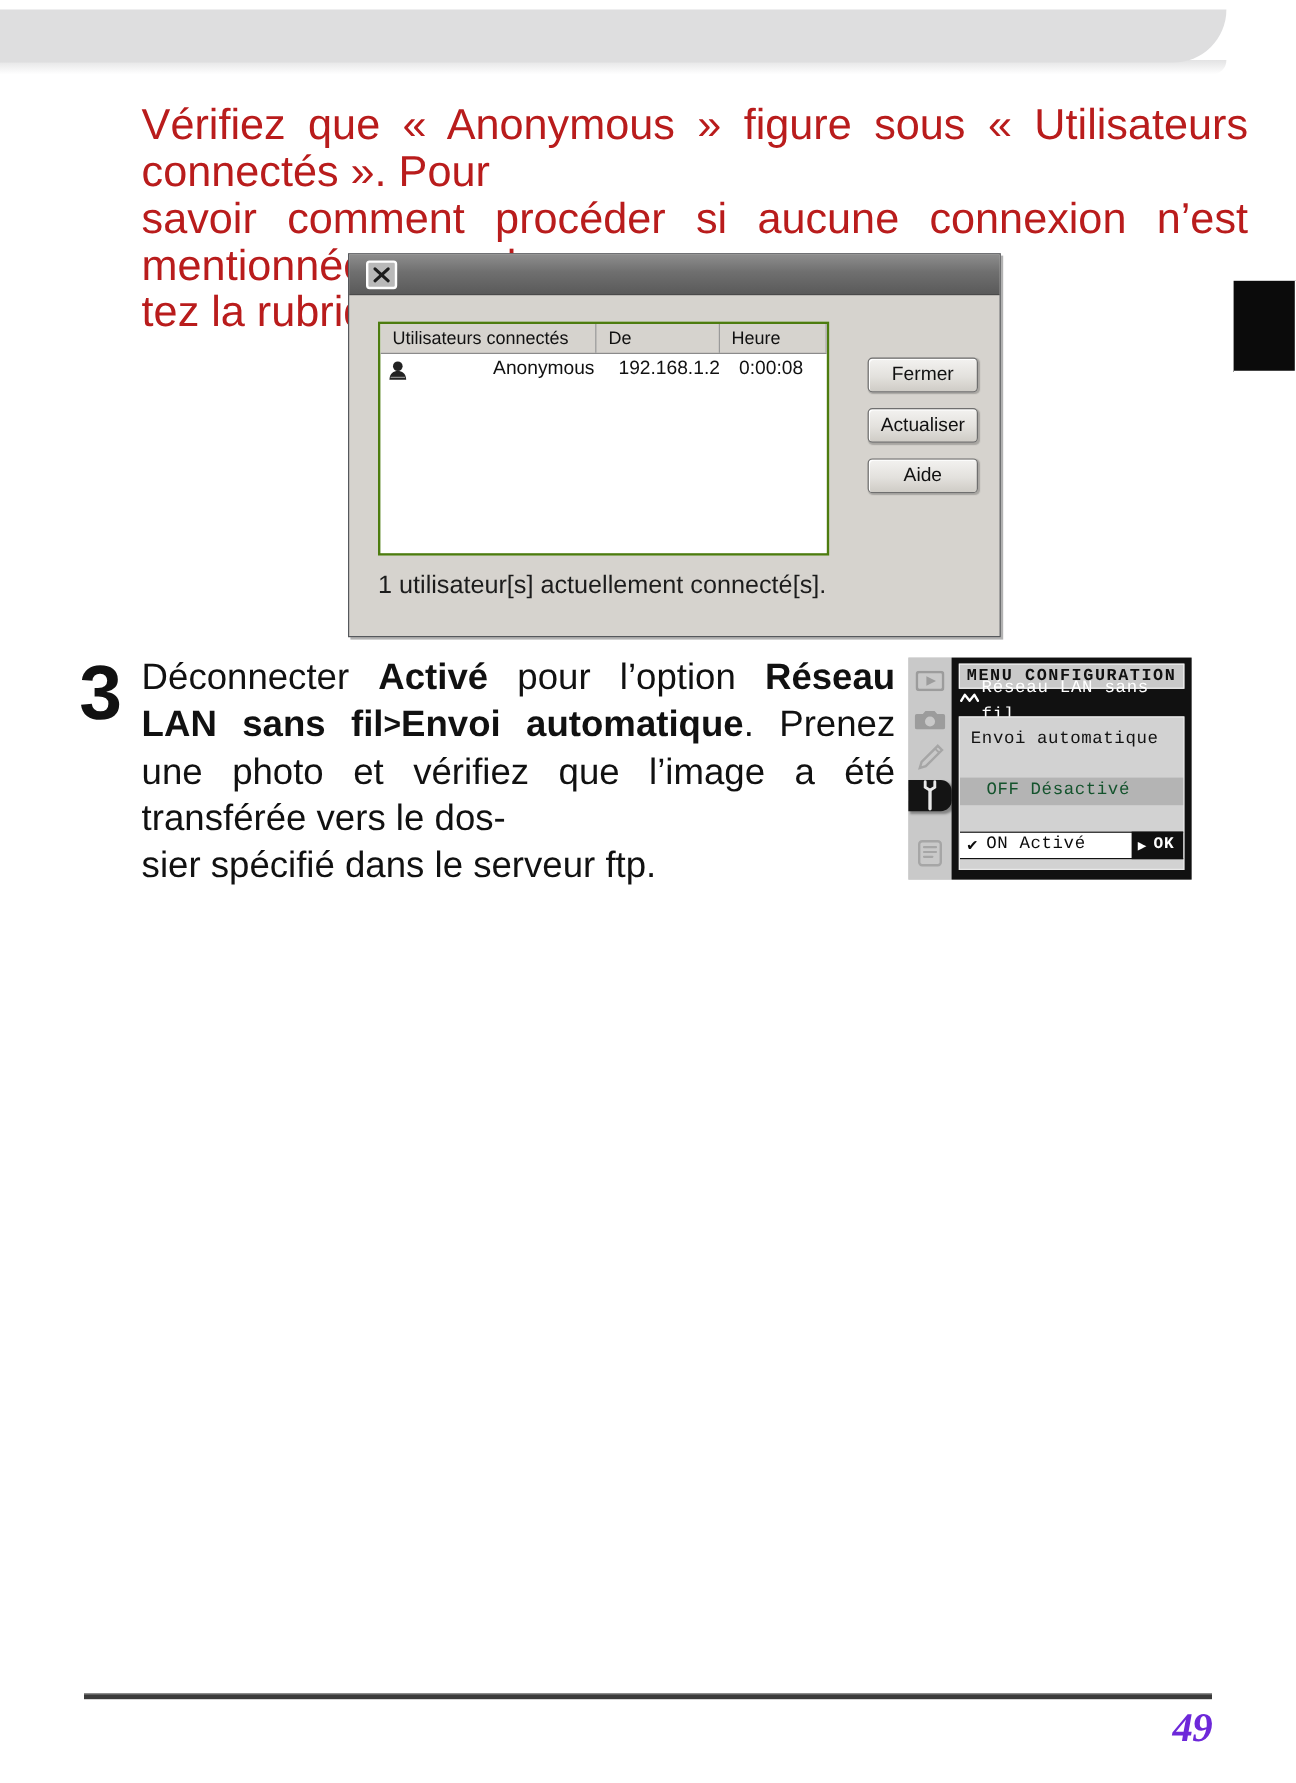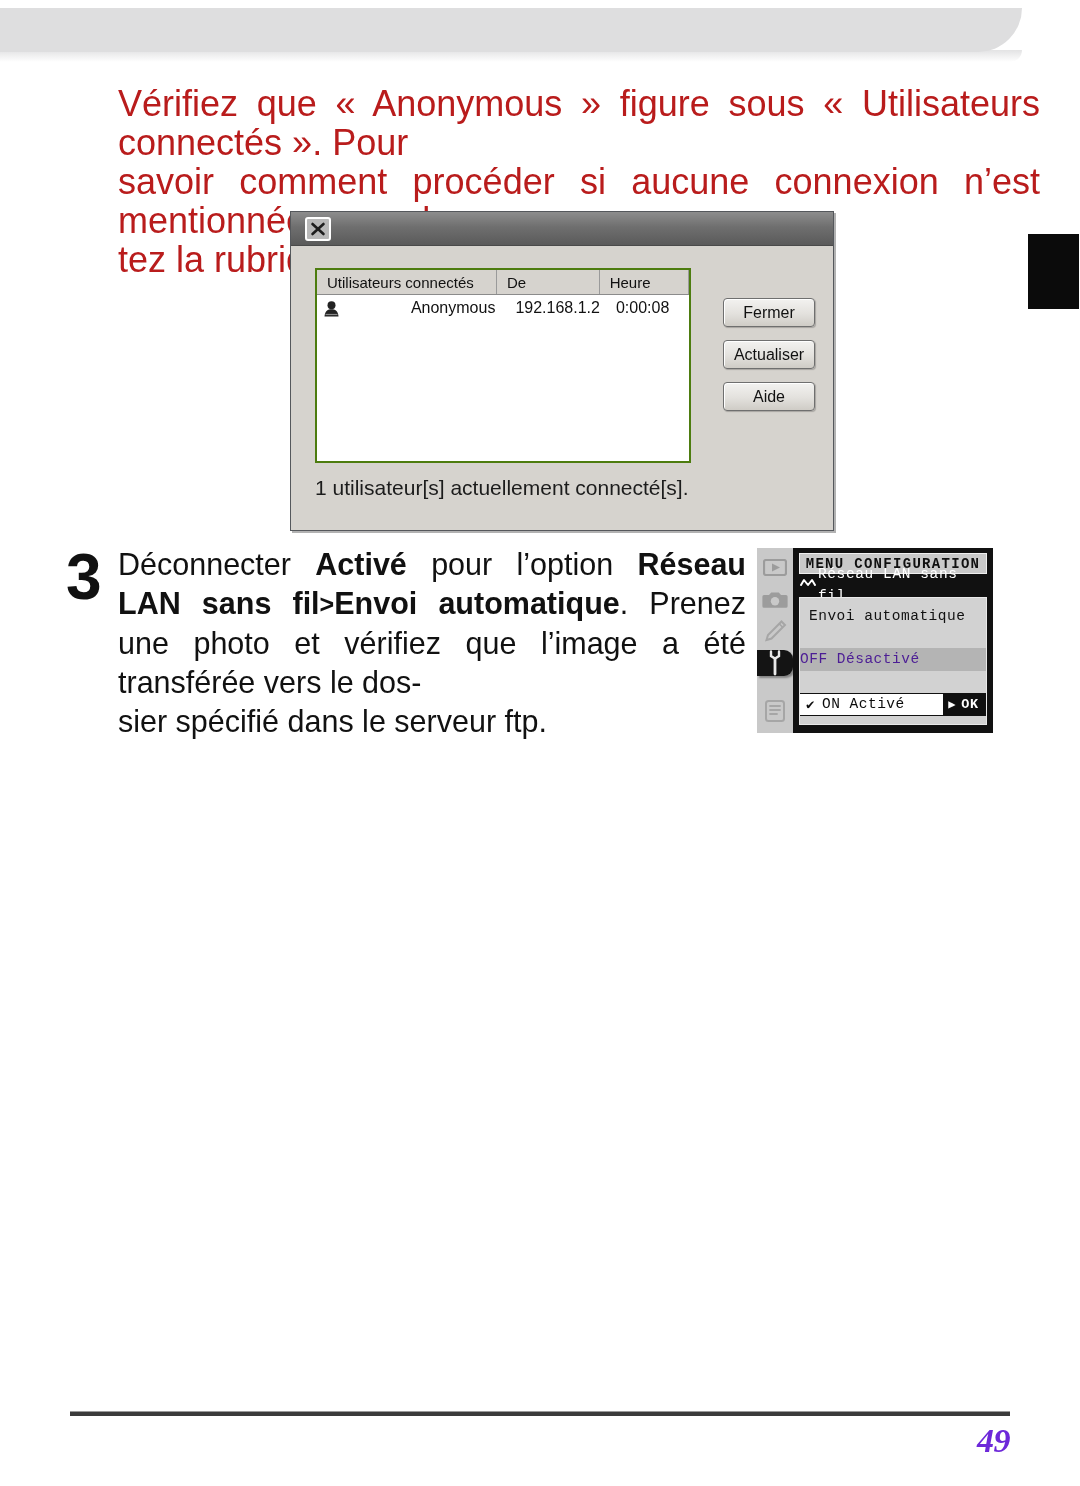--- a/index.html
+++ b/index.html
@@ -364,22 +364,23 @@
     font-size: 14.5px;
     letter-spacing: .5px;
     height: 23px;
     line-height: 23px;
     display: flex;
     align-items: center;
     box-sizing: border-box;
   }
   .opt-off {
     background: #b4b4b4;
-    color: #4c1d95;
+    color: #14532d;
     margin-top: 20px;
+    padding-left: 22px;
   }
   .opt-on {
     background: #ffffff;
     color: #0c0c0c;
     margin-top: 22px;
     padding-left: 6px;
     justify-content: space-between;
     border-top: 1px solid #111;
     border-bottom: 1px solid #111;
   }

